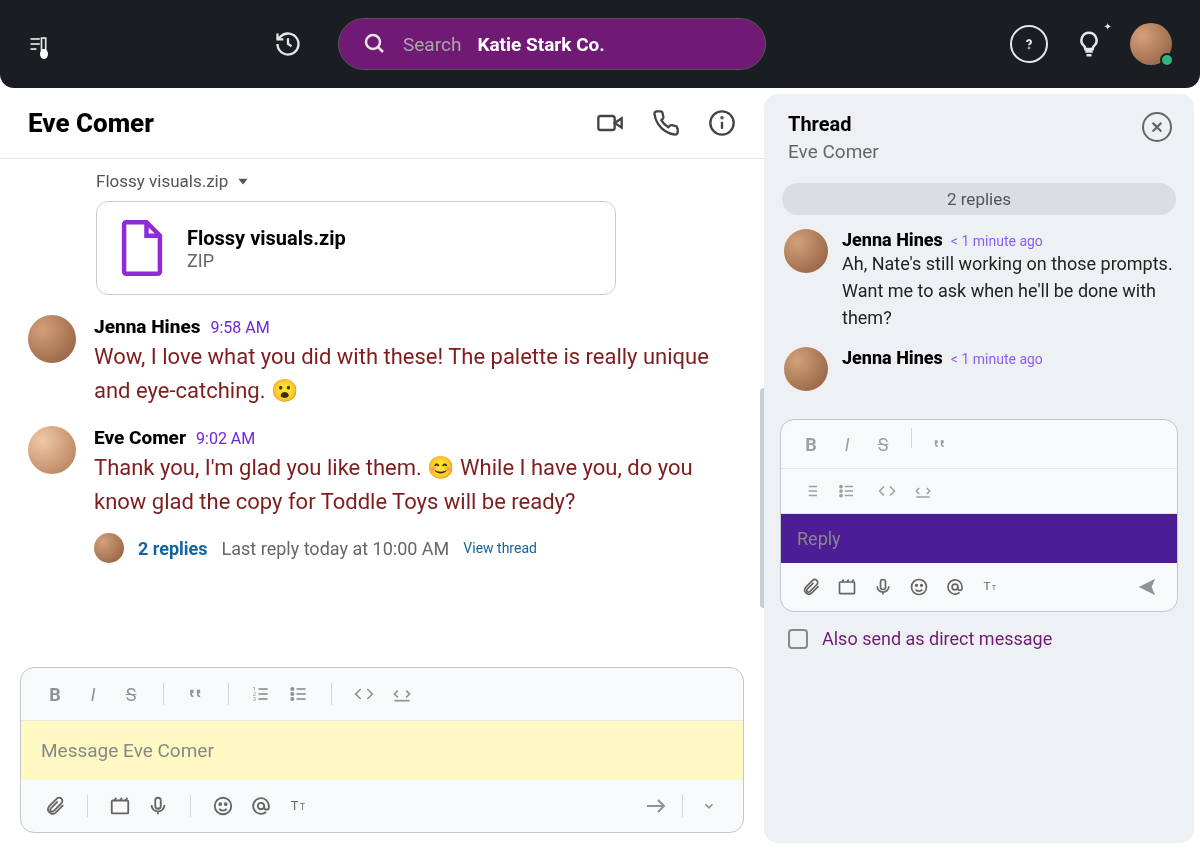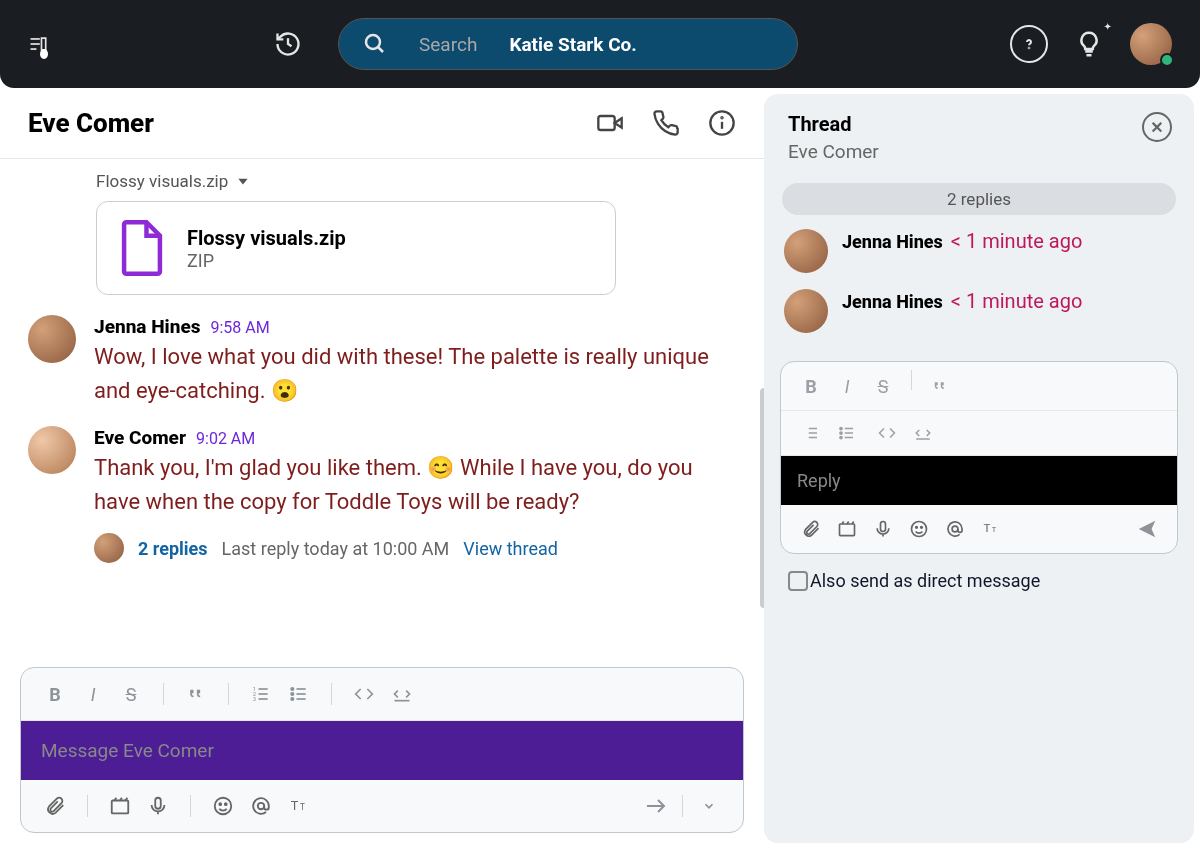--- a/index.html
+++ b/index.html
@@ -3,21 +3,21 @@
 <meta charset="utf-8">
 <style>
 * { box-sizing: border-box; margin: 0; padding: 0; }
 body { font-family: -apple-system, BlinkMacSystemFont, "Segoe UI", Roboto, sans-serif; background: #fff; width: 1200px; height: 849px; overflow: hidden; }
 
 .topbar { background: #1a1d21; height: 88px; border-radius: 0 0 14px 14px; display: flex; align-items: center; padding: 0 28px; gap: 18px; }
 .tb-left { display:flex; align-items:center; gap:18px; }
 .tb-icon { width: 28px; height: 28px; display:flex; align-items:center; justify-content:center; color:#e6e6e6; cursor:pointer; }
 .nav-dot { width:10px; height:10px; background:#fff; border-radius:50%; position:relative; top:10px; left:-8px; }
 .history-wrap { margin-left:200px; }
-.search-pill { flex: 0 0 auto; margin-left: 18px; display:flex; align-items:center; gap:32px; background:#0c4a6e; border:1px solid #555; border-radius: 28px; height: 52px; padding: 0 160px 0 24px; }
+.search-pill { flex: 0 0 auto; margin-left: 18px; display:flex; align-items:center; gap:16px; background:#701a75; border:1px solid #555; border-radius: 28px; height: 52px; padding: 0 160px 0 24px; }
 .search-pill .search-text { color:#a8a8a8; font-size:19px; }
 .search-pill .search-bold { color:#fff; font-weight:700; font-size:19px; }
 .tb-right { margin-left:auto; display:flex; align-items:center; gap:22px; }
 .circ-btn { width:38px; height:38px; border:2px solid #e6e6e6; border-radius:50%; display:flex; align-items:center; justify-content:center; color:#e6e6e6; cursor:pointer; background:transparent; }
 .bulb-btn { width:38px; height:38px; display:flex; align-items:center; justify-content:center; color:#e6e6e6; cursor:pointer; position:relative; }
 .sparkle { position:absolute; top:-4px; right:-4px; font-size:10px; }
 .avatar-sm { width:42px; height:42px; border-radius:50%; background: radial-gradient(circle at 30% 30%, #d4a07a, #8b5a3c); position:relative; }
 .presence { position:absolute; bottom:-2px; right:-2px; width:14px; height:14px; background:#2eb67d; border-radius:50%; border:2px solid #1a1d21; }
 
 .content { display:flex; height: calc(849px - 88px); }
@@ -41,53 +41,53 @@
 .msg-body { flex:1; }
 .msg-head { display:flex; align-items:baseline; gap:10px; }
 .msg-author { font-size:19px; font-weight:800; }
 .msg-time { font-size:16px; color:#6d28d9; }
 .msg-text { font-size:22px; line-height:1.55; color:#7f1d1d; margin-top:2px; }
 
 .thread-summary { display:flex; align-items:center; gap:14px; margin-top:14px; }
 .mini-av { width:30px; height:30px; border-radius:50%; }
 .replies-link { color:#1264a3; font-weight:700; font-size:18px; }
 .last-reply { color:#666; font-size:18px; }
-.view-thread { color:#1264a3; font-size:18px; }
+.view-thread { color:#1264a3; font-size:14px; }
 
 .composer { margin: 8px 20px 16px 20px; border:1px solid #c0c7cd; border-radius:14px; background:#f8f9fa; }
 .toolbar { display:flex; align-items:center; padding:10px 18px; gap:6px; border-bottom:1px solid #e6e6e6; color:#8d9399; }
 .toolbar .sep { width:1px; height:22px; background:#d6d6d6; margin:0 10px; }
 .tbtn { width:32px; height:32px; display:flex; align-items:center; justify-content:center; cursor:pointer; font-size:18px; border-radius:4px; }
-.composer-input { padding:18px 20px; font-size:19px; color:#888; background:#4c1d95; }
+.composer-input { padding:18px 20px; font-size:19px; color:#888; background:#fef9c3; }
 .composer-footer { display:flex; align-items:center; padding:10px 18px; gap:6px; color:#666; }
 .send-btn { margin-left:auto; display:flex; align-items:center; gap:10px; }
 
 .thread-panel { width:430px; background:#eef1f4; border-radius:14px; margin:6px 6px 6px 0; padding:18px 0; display:flex; flex-direction:column; position:relative; }
 .thread-hdr { padding:0 24px 10px 24px; }
 .thread-title { font-size:20px; font-weight:700; }
 .thread-sub { font-size:19px; color:#666; margin-top:4px; }
 .close-x { position:absolute; top:18px; right:22px; width:30px; height:30px; border:2px solid #666; border-radius:50%; display:flex; align-items:center; justify-content:center; color:#666; font-weight:700; cursor:pointer; }
 .replies-pill { margin:10px 18px; background:#dadee2; border-radius:18px; text-align:center; padding:6px 0; font-size:17px; color:#555; }
 .thread-msgs { padding:4px 20px; }
 .t-msg { display:flex; gap:14px; margin-bottom:16px; }
 .t-avatar { width:44px; height:44px; border-radius:50%; flex-shrink:0; }
 .t-head { display:flex; align-items:baseline; gap:8px; }
 .t-author { font-size:18px; font-weight:800; }
-.t-time { font-size:20px; color:#be185d; }
+.t-time { font-size:14px; color:#8b5cf6; }
 .t-text { font-size:18px; line-height:1.5; color:#222; }
 
 .thread-composer { margin:8px 16px 0 16px; border:1px solid #c0c7cd; border-radius:14px; background:#f8f9fa; }
 .tc-toolbar { display:flex; flex-wrap:wrap; padding:8px 14px; gap:4px; color:#9aa0a6; border-bottom:1px solid #e6e6e6; }
 .tc-toolbar .sep { width:1px; height:20px; background:#d6d6d6; margin:0 8px; }
 .tc-row2 { display:flex; padding:6px 14px; gap:4px; color:#9aa0a6; border-bottom:1px solid #e6e6e6; }
-.tc-input { padding:14px 16px; font-size:18px; color:#888; background:#000000; }
+.tc-input { padding:14px 16px; font-size:18px; color:#888; background:#4c1d95; }
 .tc-footer { display:flex; align-items:center; padding:8px 14px; gap:4px; color:#666; }
 .tc-send { margin-left:auto; color:#8d9399; }
 
-.also-send { display:flex; align-items:center; gap:2px; padding:16px 16px 2px 24px; font-size:18px; color:#0f172a; }
+.also-send { display:flex; align-items:center; gap:14px; padding:16px 16px 2px 24px; font-size:18px; color:#701a75; }
 .cb { width:20px; height:20px; border:2px solid #888; border-radius:4px; }
 
 .scrollbar-fake { position:absolute; right:-4px; top:300px; width:8px; height:220px; background:#c8cdd2; border-radius:4px; }
 
 svg { display:block; }
 </style>
 </head>
 <body>
 
 <div class="topbar">
@@ -191,21 +191,21 @@
         </div>
       </div>
 
       <div class="msg">
         <div class="avatar av-eve"></div>
         <div class="msg-body">
           <div class="msg-head">
             <span class="msg-author">Eve Comer</span>
             <span class="msg-time">9:02 AM</span>
           </div>
-          <div class="msg-text">Thank you, I'm glad you like them. 😊 While I have you, do you have when the copy for Toddle Toys will be ready?</div>
+          <div class="msg-text">Thank you, I'm glad you like them. 😊 While I have you, do you know glad the copy for Toddle Toys will be ready?</div>
           <div class="thread-summary">
             <div class="mini-av av-jenna"></div>
             <span class="replies-link">2 replies</span>
             <span class="last-reply">Last reply today at 10:00 AM</span>
             <span class="view-thread">View thread</span>
           </div>
         </div>
       </div>
     </div>
 
@@ -331,20 +331,21 @@
     <div class="replies-pill">2 replies</div>
 
     <div class="thread-msgs">
       <div class="t-msg">
         <div class="t-avatar av-jenna"></div>
         <div>
           <div class="t-head">
             <span class="t-author">Jenna Hines</span>
             <span class="t-time">&lt; 1 minute ago</span>
           </div>
+          <div class="t-text">Ah, Nate's still working on those prompts. Want me to ask when he'll be done with them?</div>
         </div>
       </div>
       <div class="t-msg">
         <div class="t-avatar av-jenna"></div>
         <div>
           <div class="t-head">
             <span class="t-author">Jenna Hines</span>
             <span class="t-time">&lt; 1 minute ago</span>
           </div>
         </div>

